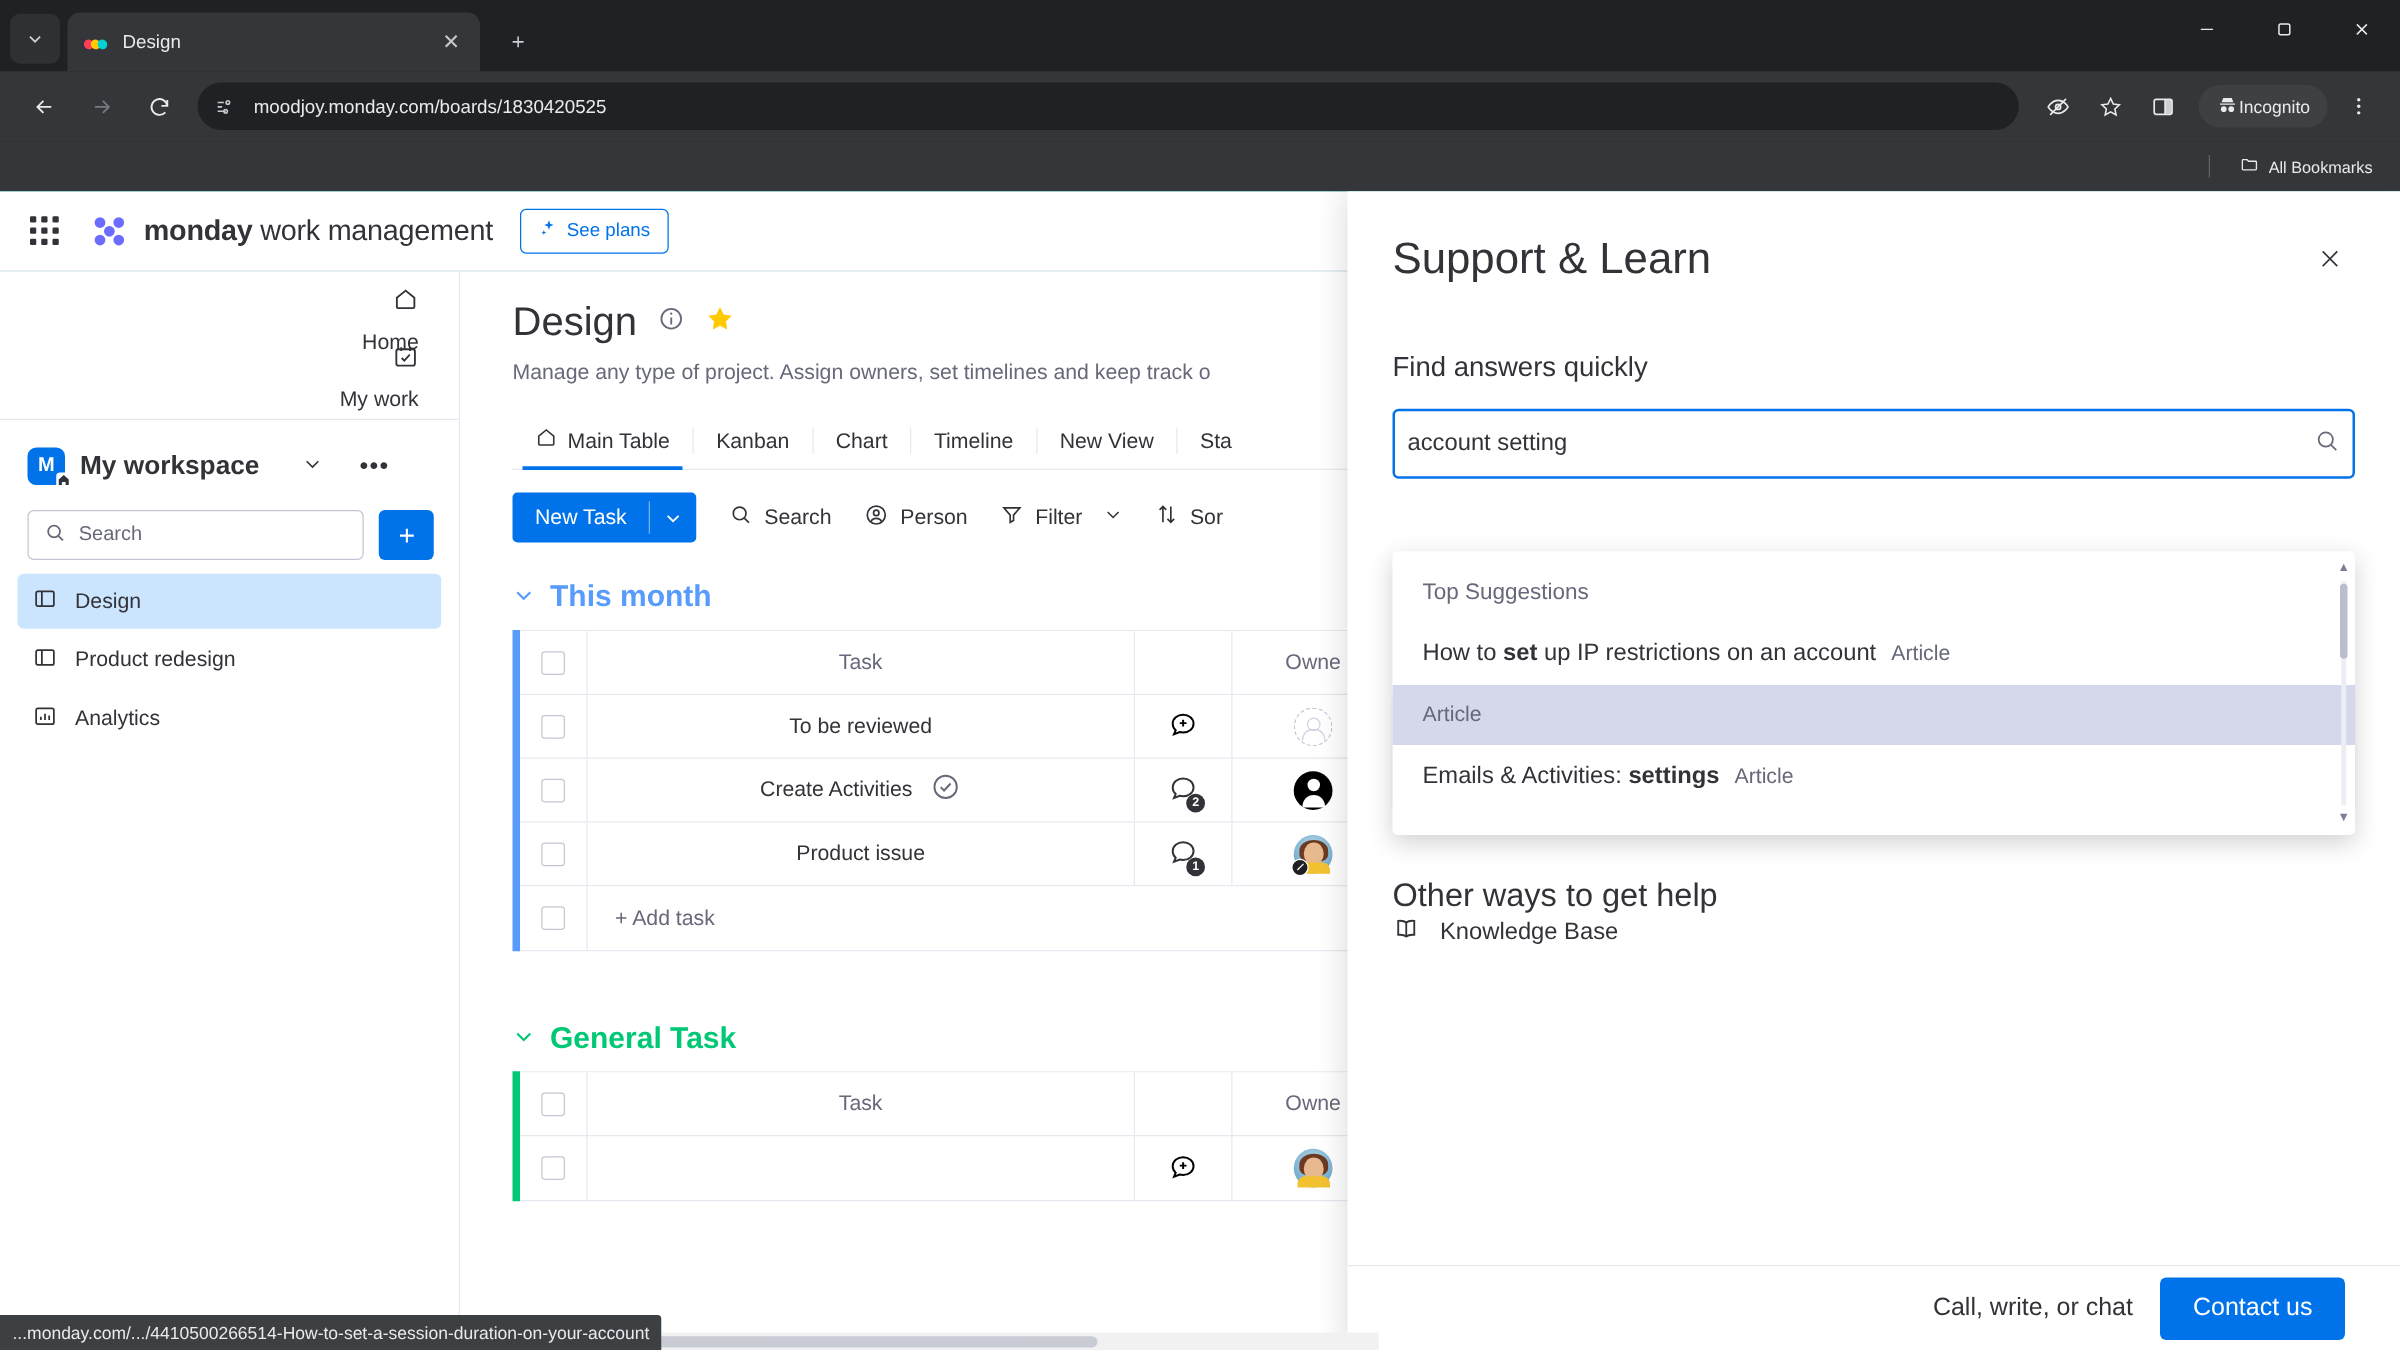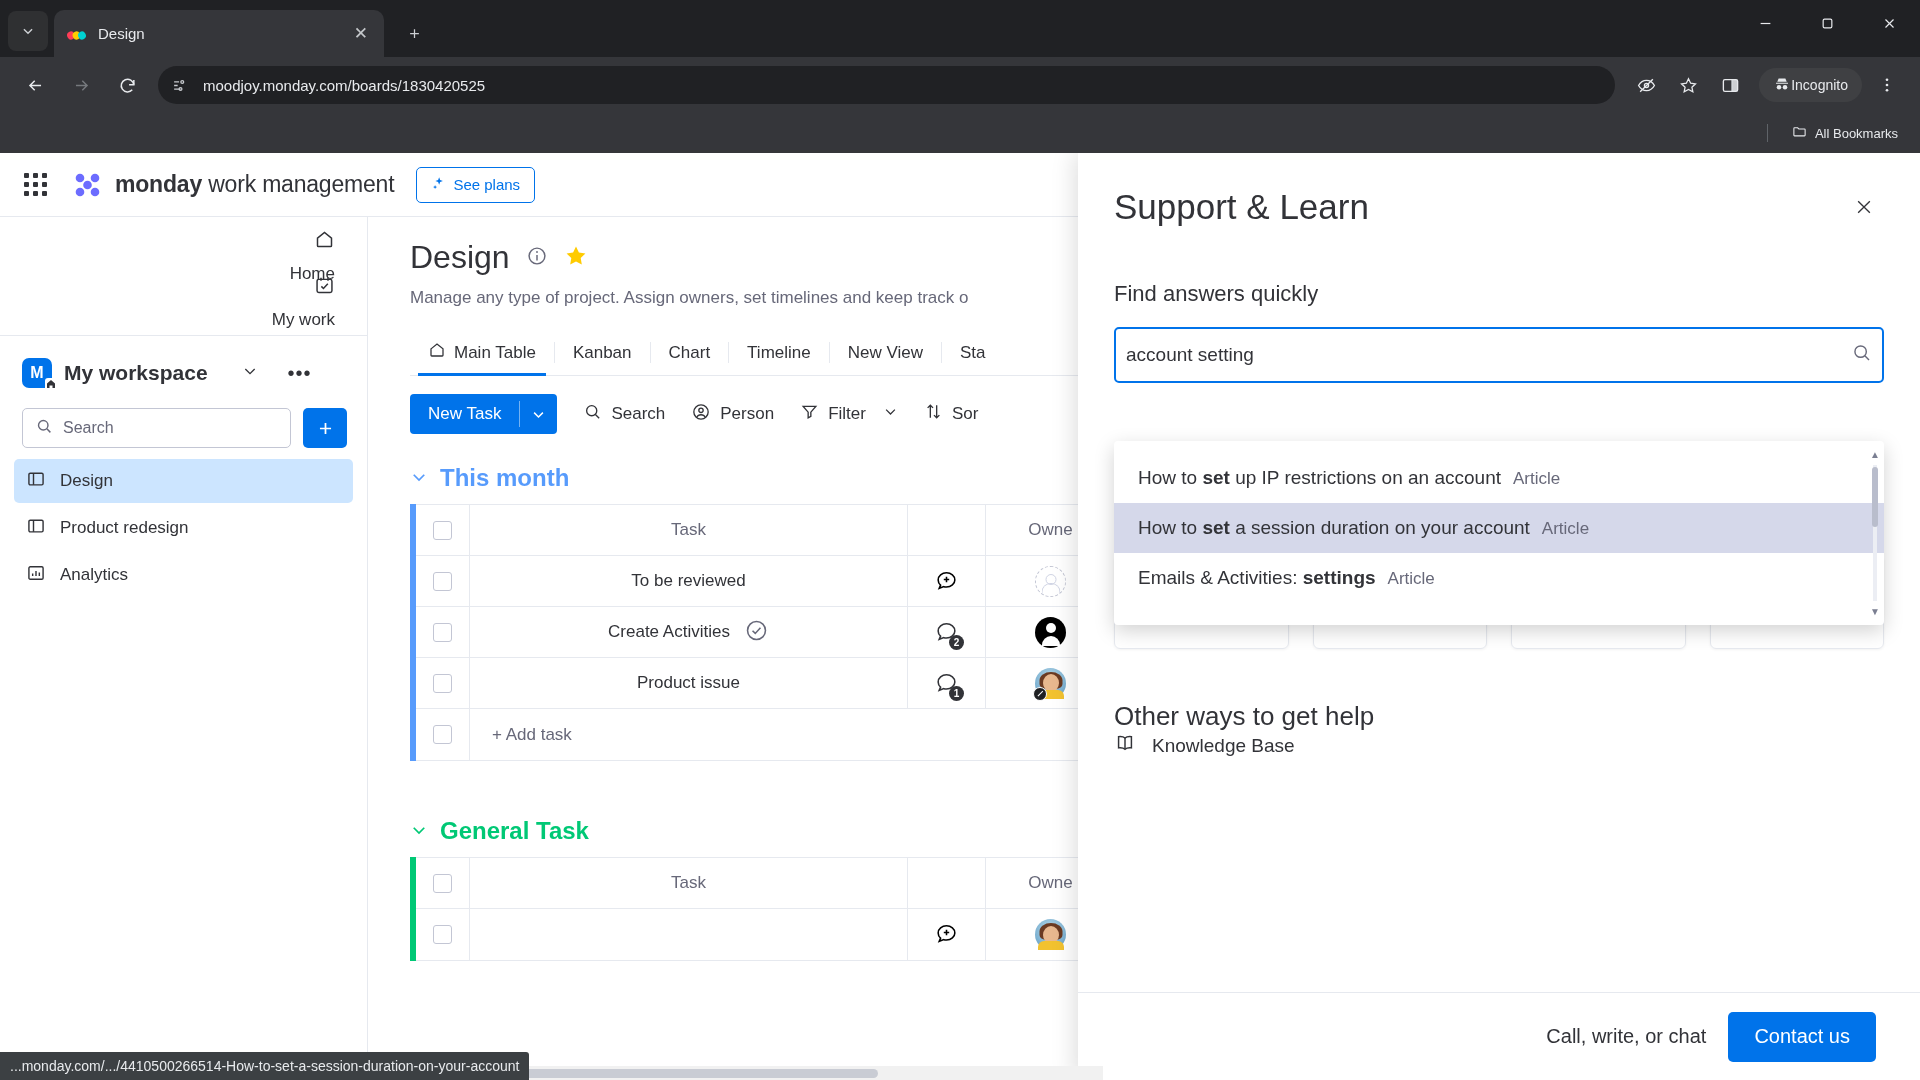--- a/index.html
+++ b/index.html
@@ -355,21 +355,21 @@
     flex: 1 1 0; height: 94px; border: 1px solid #e6e9ef; border-radius: 6px;
     display: flex; align-items: center; justify-content: center; text-align: center;
     font-size: 18px; color: #323338; line-height: 1.35; padding: 0 10px;
     box-shadow: 0 1px 3px rgba(0,0,0,.05);
   }
   #other-ways { font-size: 26px; color: #323338; margin-top: 52px; }
   #kb-row { display:flex; align-items:center; gap: 16px; font-size: 19px; color:#323338; }
   #kb-sub { margin-top: 8px; margin-left: 42px; font-size: 16px; color:#9699a6; overflow:hidden; height: 10px; }
 
   #sp-footer {
-    height: 88px; border-top: 1px solid #e6e9ef;
+    height: 68px; border-top: 1px solid #e6e9ef;
     display: flex; align-items: center; justify-content: flex-end;
     gap: 22px; padding: 0 44px;
   }
   #call-write { font-size: 20px; color: #323338; }
   #contact-us {
     height: 50px; background: #0073ea; border-radius: 5px; color: #fff;
     font-size: 20px; display:flex; align-items:center; padding: 0 26px;
   }
 
   
@@ -1000,28 +1000,28 @@
           <svg width="22" height="22" viewBox="0 0 24 24" fill="none" stroke="currentColor" stroke-width="1.6">
               <path d="M12 6.6C10.4 5.2 7.9 4.8 5 5.1v12.2c2.9-.3 5.4.1 7 1.5 1.6-1.4 4.1-1.8 7-1.5V5.1c-2.9-.3-5.4.1-7 1.5z"></path>
               <path d="M12 6.6v12.2"></path>
             </svg>
         </span>
         <span>Knowledge Base</span>
       </div>
       <div id="kb-sub"></div>
 
       <div id="suggest-panel">
+        <div id="suggest-head">Top Suggestions</div>
 
         <div class="sugg">
           <span><span>How to </span><b>set</b><span> up IP restrictions on an account</span></span>
           <span class="kind">Article</span>
         </div>
 
         <div class="sugg hl">
-          <span><span>How to </span><b>set</b><span> a session duration on your account</span></span>
           <span class="kind">Article</span>
         </div>
 
         <div class="sugg">
           <span><span>Emails &amp; Activities: </span><b>settings</b></span>
           <span class="kind">Article</span>
         </div>
 
         <div class="sugg clipped"></div>
 

